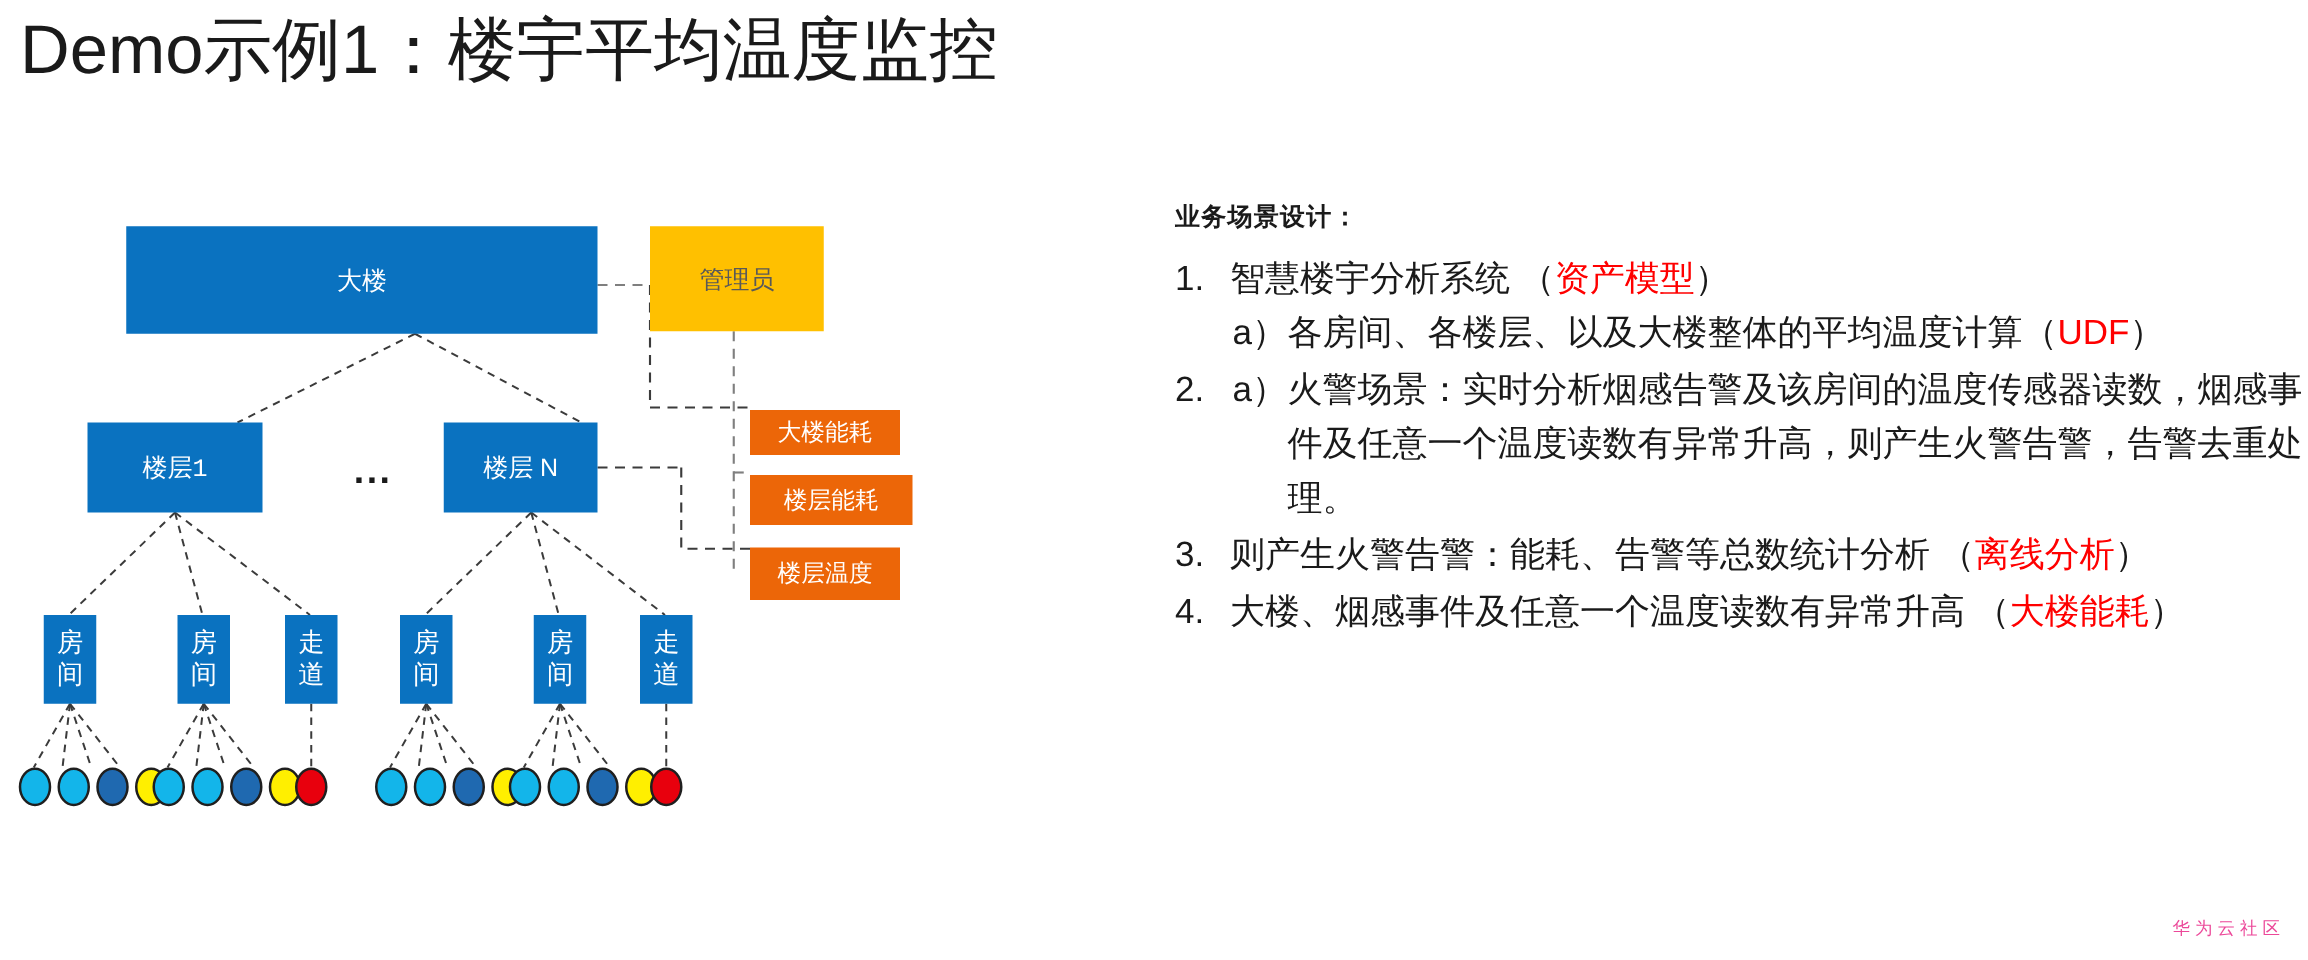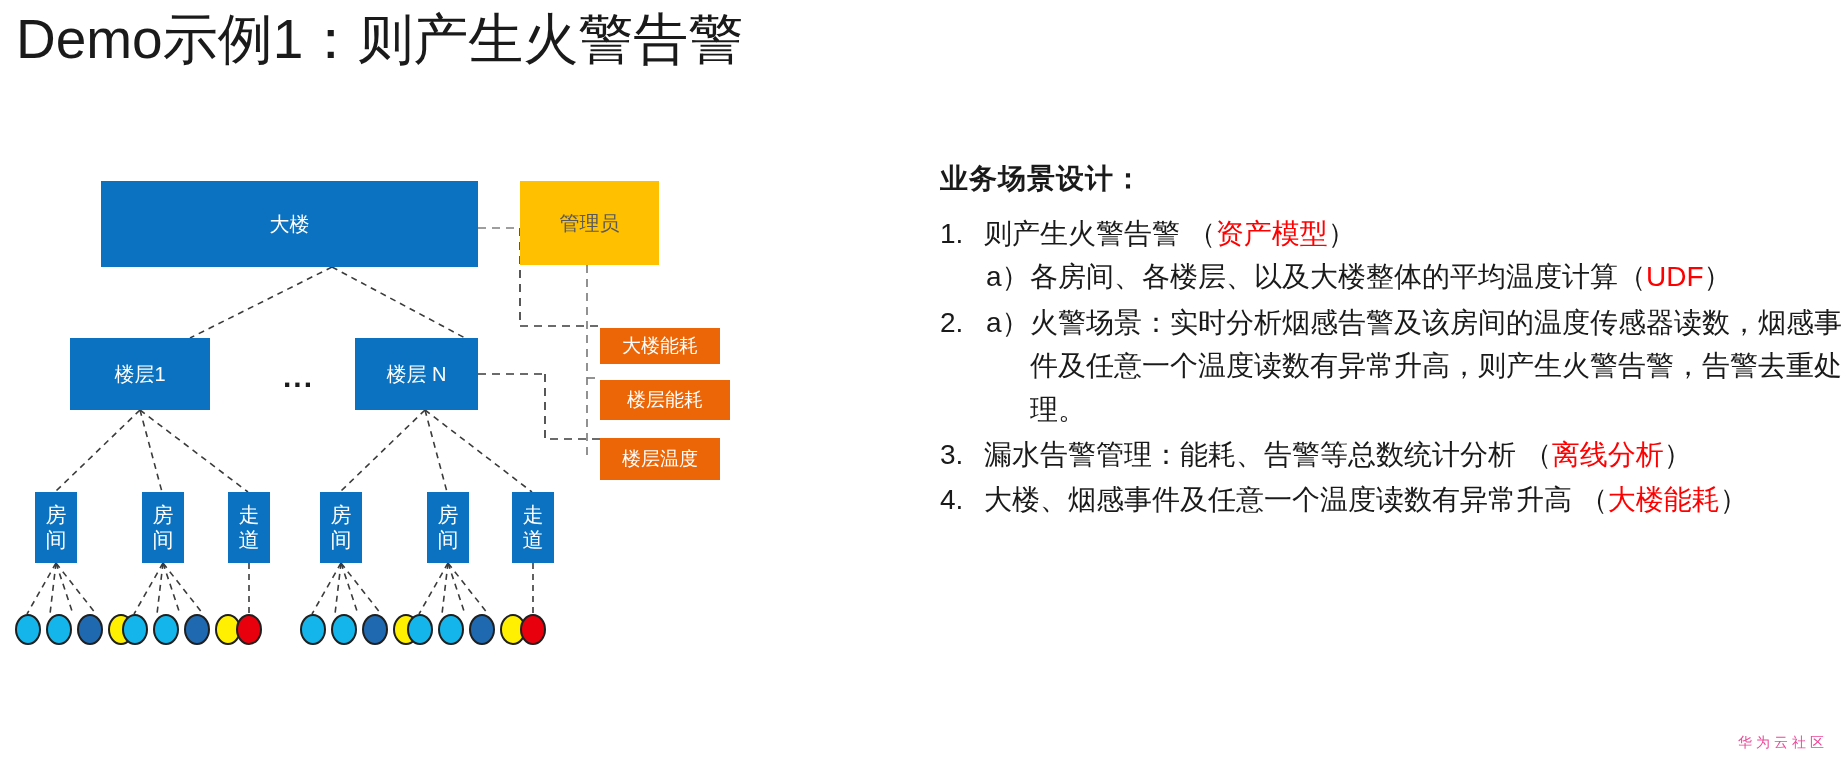--- a/index.html
+++ b/index.html
@@ -81,21 +81,21 @@
 
   
   #panel {
     position: absolute;
     left: 940px;
     top: 160px;
     width: 906px;
     color: #1a1a1a;
   }
   #panel-heading {
-    font-size: 28px;
+    font-size: 20px;
     font-weight: bold;
     margin: 0 0 14px 0;
     letter-spacing: 1px;
   }
   .olist {
     list-style: none;
     margin: 0;
     padding: 0;
   }
   .oitem {
@@ -142,21 +142,21 @@
     font-size: 14px;
     color: #ec4899;
     letter-spacing: 4px;
   }
 </style>
 </head>
 <body>
 
 <div id="slide">
 
-  <div id="title">Demo示例1：则产生火警告警</div>
+  <div id="title">Demo示例1：楼宇平均温度监控</div>
 
   <div id="diagram">
 
     <svg class="edges" viewBox="0 0 900 768" preserveAspectRatio="none">
       <g stroke="#3b3b3b" stroke-width="1.6" fill="none" stroke-dasharray="6,5">
 
         <path d="M332,267 L190,338"></path>
         <path d="M332,267 L465,338"></path>
 
         <path d="M140,410 L55,492"></path>
@@ -211,21 +211,21 @@
     </svg>
 
     <div class="node blue" style="left:101px; top:181px; width:377px; height:86px;">
       <span>大楼</span>
     </div>
 
     <div class="node amber" style="left:520px; top:181px; width:139px; height:84px;">
       <span>管理员</span>
     </div>
 
-    <div class="node blue" style="left:70px; top:338px; width:140px; height:72px;">
+    <div class="node blue" style="left:70px; top:338px; width:140px; height:72px;font-family:Liberation Mono, monospace;">
       <span>楼层1</span>
     </div>
 
     <div class="ellipsis" style="left:283px; top:360px;">...</div>
 
     <div class="node blue" style="left:355px; top:338px; width:123px; height:72px;">
       <span>楼层 N</span>
     </div>
 
     <div class="node orange" style="left:600px; top:308px; width:120px; height:36px;">
@@ -288,42 +288,42 @@
     <div class="sensor red" style="left:520px; top:614px;"></div>
   </div>
 
   <div id="panel">
     <div id="panel-heading">业务场景设计：</div>
 
     <ol class="olist">
 
       <li class="oitem">
         <span class="onum">1.</span>
-        <span class="otext"><span>则产生火警告警 （</span><span class="red">资产模型</span><span>）</span></span>
+        <span class="otext"><span>智慧楼宇分析系统 （</span><span class="red">资产模型</span><span>）</span></span>
         <ul class="sublist">
           <li class="subitem">
             <span class="subnum">a）</span>
             <span class="cont"><span>各房间、各楼层、以及大楼整体的平均温度计算（</span><span class="red">UDF</span><span>）</span></span>
           </li>
         </ul>
       </li>
 
       <li class="oitem">
         <span class="onum">2.</span>
         <ul class="sublist">
           <li class="subitem">
             <span class="subnum">a）</span>
             <span class="cont">火警场景：实时分析烟感告警及该房间的温度传感器读数，烟感事件及任意一个温度读数有异常升高，则产生火警告警，告警去重处理。</span>
           </li>
         </ul>
       </li>
 
       <li class="oitem">
         <span class="onum">3.</span>
-        <span class="otext"><span>漏水告警管理：能耗、告警等总数统计分析 （</span><span class="red">离线分析</span><span>）</span></span>
+        <span class="otext"><span>则产生火警告警：能耗、告警等总数统计分析 （</span><span class="red">离线分析</span><span>）</span></span>
       </li>
 
       <li class="oitem">
         <span class="onum">4.</span>
         <span class="otext"><span>大楼、烟感事件及任意一个温度读数有异常升高 （</span><span class="red">大楼能耗</span><span>）</span></span>
       </li>
 
     </ol>
   </div>
 

